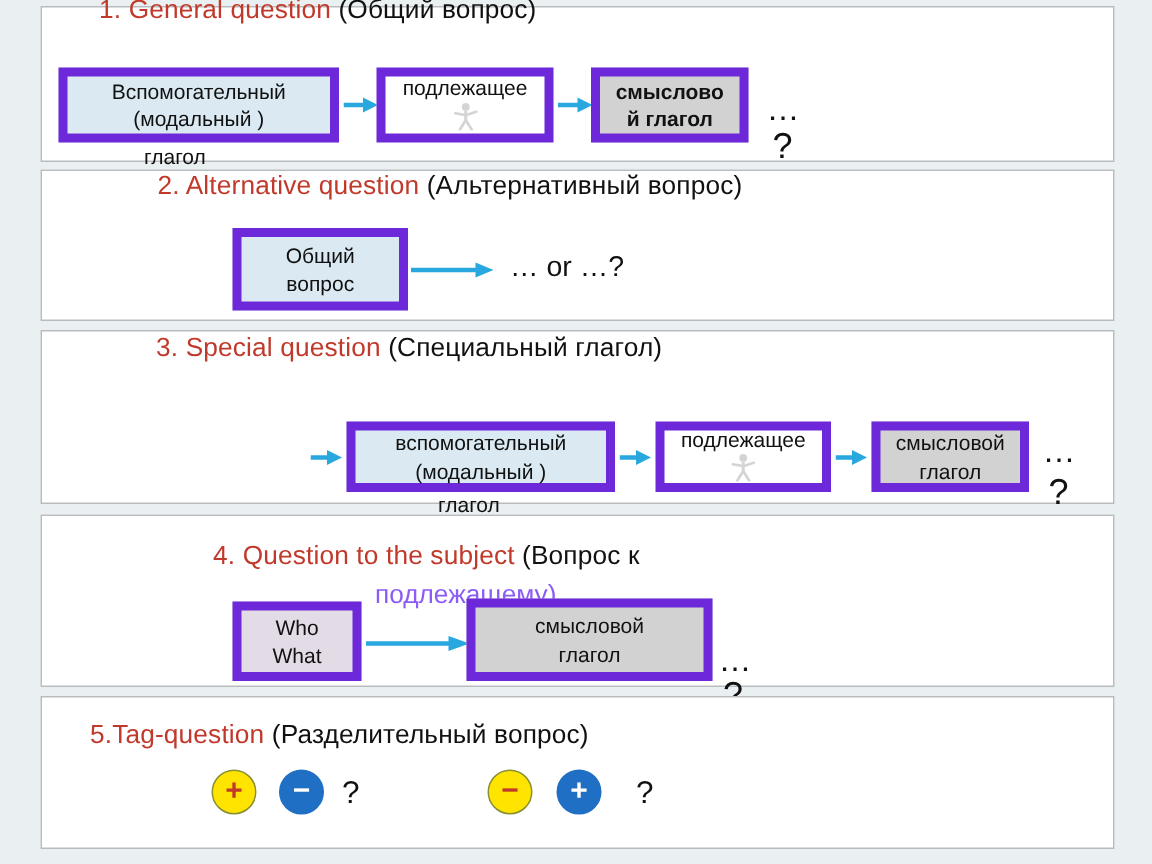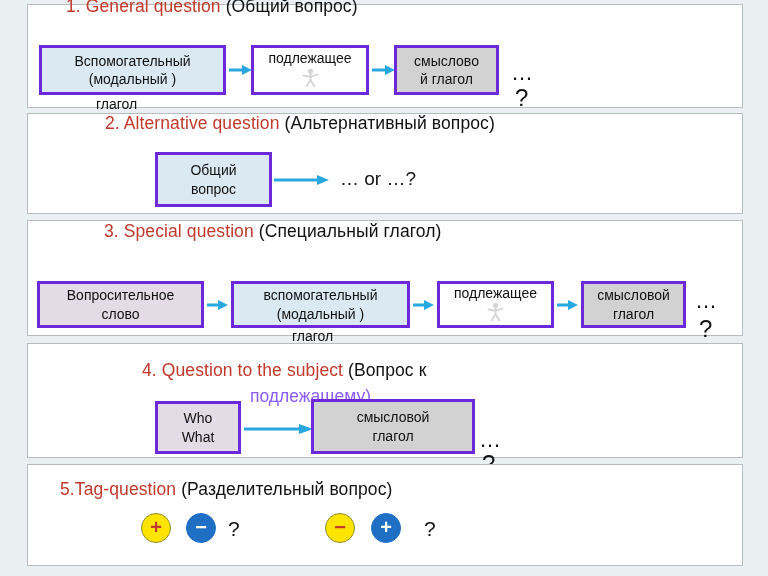--- a/index.html
+++ b/index.html
@@ -61,21 +61,21 @@
     font-size: 17.5px;
     color: #8b5cf6;
     white-space: nowrap;
   }
   #title-4-overflow { left: 250px; top: 386px; }
 
   
   .box {
     position: absolute;
     box-sizing: border-box;
-    border: 3px solid #6d28d9;
+    border: 6px solid #6d28d9;
     display: flex;
     flex-direction: column;
     align-items: center;
     justify-content: center;
     text-align: center;
     font-size: 14px;
     color: #111111;
     line-height: 1.32;
     padding: 2px 4px;
   }
@@ -198,21 +198,21 @@
     </span>
   </div>
 
   <div class="arrow" style="left:372px; top:64px;">
     <svg width="24" height="12" viewBox="0 0 24 12">
       <path d="M0 6 L16 6" stroke="#29a8e0" stroke-width="3" fill="none"></path>
       <path d="M13 1 L23 6 L13 11 Z" fill="#29a8e0"></path>
     </svg>
   </div>
 
-  <div class="box gray" style="left:394px; top:45px; width:105px; height:50px;">
+  <div class="box gray" style="left:394px; top:45px; width:105px; height:50px;font-weight:bold;">
     <span>смыслово</span>
     <span>й глагол</span>
   </div>
 
   <div class="dots" style="left:511px; top:60px;">…</div>
   <div class="qmark" style="left:515px; top:84px;">?</div>
 
   <div class="panel" id="panel-2"></div>
 
   <div class="title" id="title-2">
@@ -236,24 +236,20 @@
   <div class="plain-text" style="left:340px; top:168px;">… or …?</div>
 
   <div class="panel" id="panel-3"></div>
 
   <div class="title" id="title-3">
     <span class="en">3.</span>
     <span class="en">Special question</span>
     <span class="ru">(Специальный глагол)</span>
   </div>
 
-  <div class="box purple" style="left:37px; top:281px; width:167px; height:47px;">
-    <span>Вопросительное</span>
-    <span>слово</span>
-  </div>
 
   <div class="arrow" style="left:207px; top:299px;">
     <svg width="22" height="12" viewBox="0 0 22 12">
       <path d="M0 6 L14 6" stroke="#29a8e0" stroke-width="3" fill="none"></path>
       <path d="M11 1 L21 6 L11 11 Z" fill="#29a8e0"></path>
     </svg>
   </div>
 
   <div class="box blue" style="left:231px; top:281px; width:179px; height:47px;">
     <span>вспомогательный</span>

